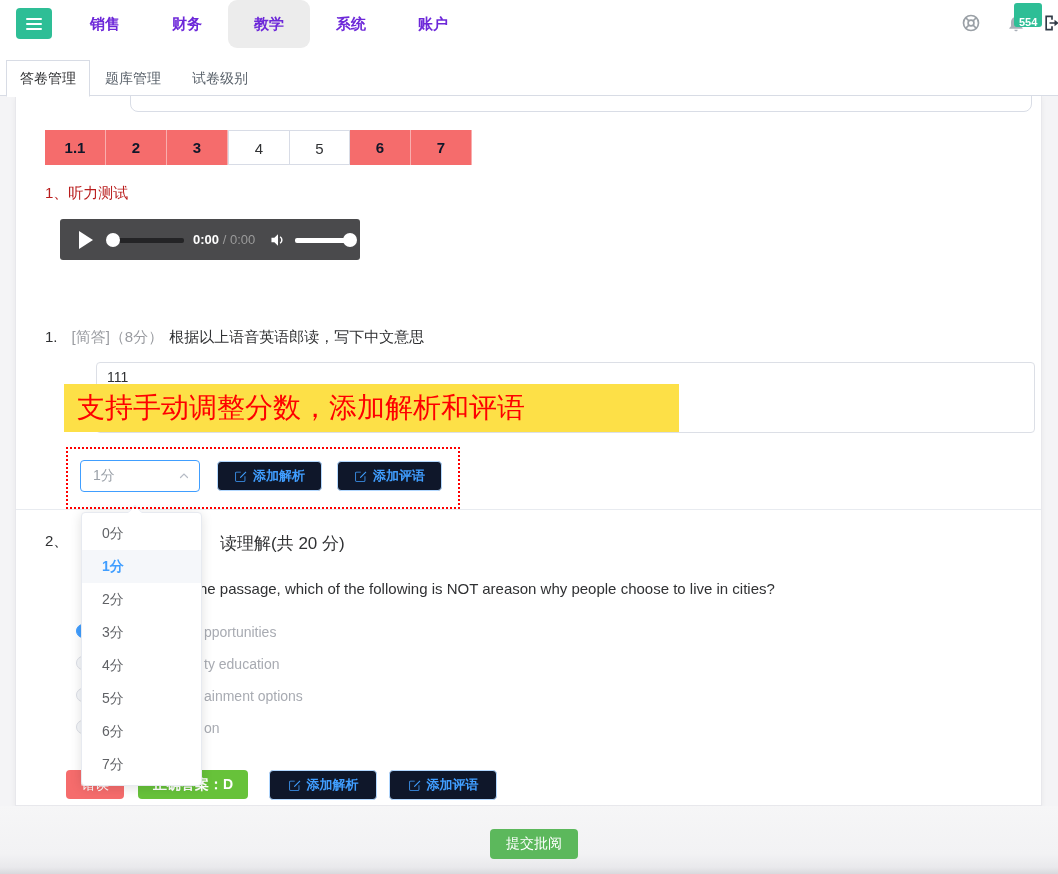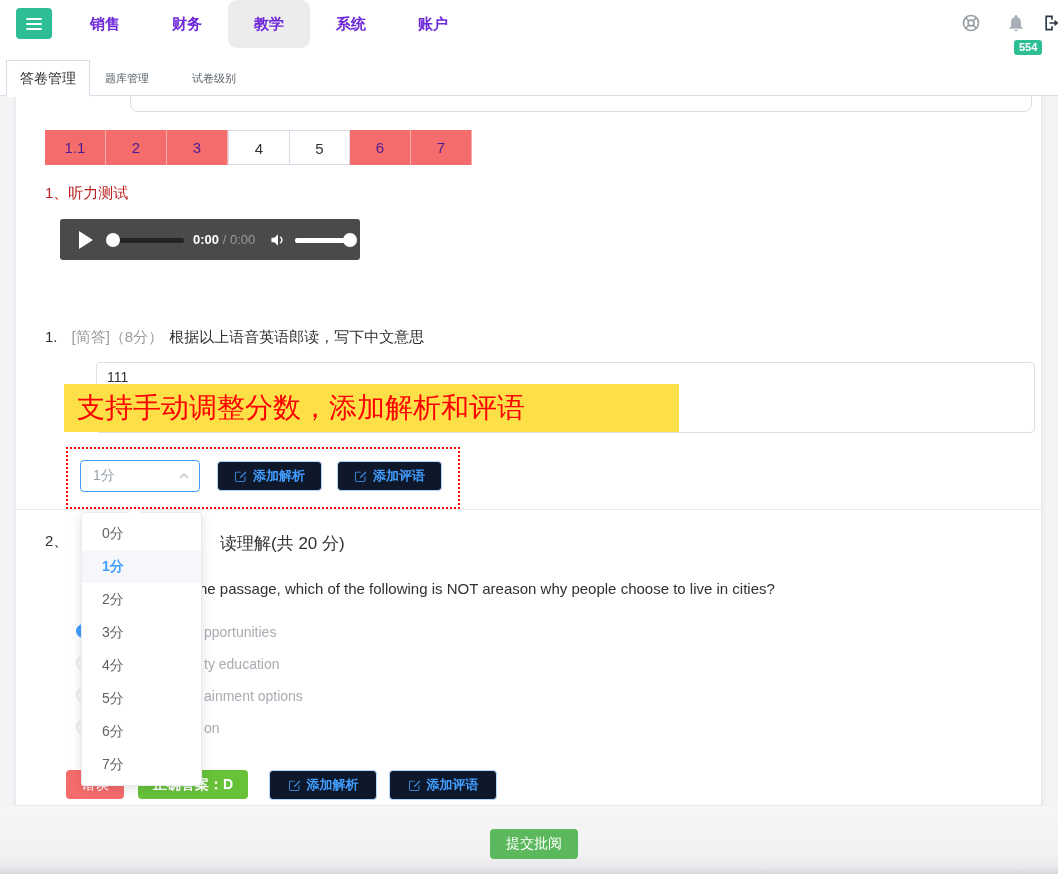--- a/index.html
+++ b/index.html
@@ -10,39 +10,39 @@
 
   
   .navbar { left:0; top:0; width:1058px; height:48px; background:#fff; z-index:6; }
   .hamburger { left:16px; top:8px; width:36px; height:31px; background:#2ebe96; border-radius:4px;
                display:flex; flex-direction:column; justify-content:center; align-items:center; gap:3px; cursor:pointer; }
   .hamburger span { display:block; width:16px; height:2px; background:#fff; border-radius:1px; }
   .nav-items { left:64px; top:0; height:48px; display:flex; }
   .nav-item { height:48px; line-height:48px; padding:0 26px; font-size:15px; font-weight:bold; color:#6d28d9; cursor:pointer; }
   .nav-item.active { background:#ececec;border-radius:9px; }
   .nav-right-icon { top:13px; width:20px; height:20px; }
-  .badge { left:1014px; top:3px; height:15px; padding:0 5px; background:#2ebe96; color:#fff;
-           font-size:11px; font-weight:bold; line-height:15px; border-radius:3px; z-index:7;margin-top:37px; }
+  .badge { left:1014px; top:3px; height:15px; padding:12px 5px; background:#2ebe96; color:#fff;
+           font-size:11px; font-weight:bold; line-height:15px; border-radius:3px; z-index:7; }
 
   
   .tabbar { left:0; top:48px; width:1058px; height:48px; background:#fff; border-bottom:1px solid #d8dce5; z-index:5; }
   .tab-active { left:6px; top:12px; width:84px; height:37px; background:#fff; border:1px solid #d8dce5; border-bottom:1px solid #fff;
                 line-height:35px; text-align:center; font-size:14px; color:#303133; cursor:pointer; }
-  .tab-plain { top:13px; height:35px; line-height:35px; font-size:11px; color:#5a626b; cursor:pointer; }
+  .tab-plain { top:13px; height:35px; line-height:35px; font-size:14px; color:#5a626b; cursor:pointer; }
 
   
   .main-bg { left:0; top:96px; width:1058px; height:710px; background:#f4f4f6; z-index:0; }
   .card { left:15px; top:96px; width:1027px; height:710px; background:#fff; border:1px solid #e8e8ec; border-top:none;
           box-shadow:0 2px 6px rgba(0,0,0,.05); z-index:1; }
   .top-input { left:130px; top:86px; width:902px; height:26px; background:#fff; border:1px solid #d9dde6; border-radius:8px; z-index:2; }
 
   
   .qnav { left:45px; top:130px; display:flex; z-index:2; }
   .qn-cell { width:61px; height:35px; line-height:35px; text-align:center; font-size:15px; cursor:pointer; }
-  .qn-red { background:#f56c6c; color:#4c1d95; font-weight:normal; border-right:1px solid rgba(255,255,255,.45); }
+  .qn-red { background:#f56c6c; color:#0f172a; font-weight:bold; border-right:1px solid rgba(255,255,255,.45); }
   .qn-white { background:#fff; color:#303133; border:1px solid #d8dce6; border-right:none; }
   .qn-white + .qn-white { border-left:1px solid #d8dce6; }
   .qn-white-last { border-right:1px solid #d8dce6; }
 
   .section-title { left:45px; top:184px; font-size:15px; color:#b91c1c; z-index:2; }
 
   
   .audio { left:60px; top:219px; width:300px; height:41px; background:#4a4a4c; border-radius:3px;
            display:flex; align-items:center; z-index:2; }
   .play-btn { width:0; height:0; border-left:14px solid #fff; border-top:9px solid transparent; border-bottom:9px solid transparent;

